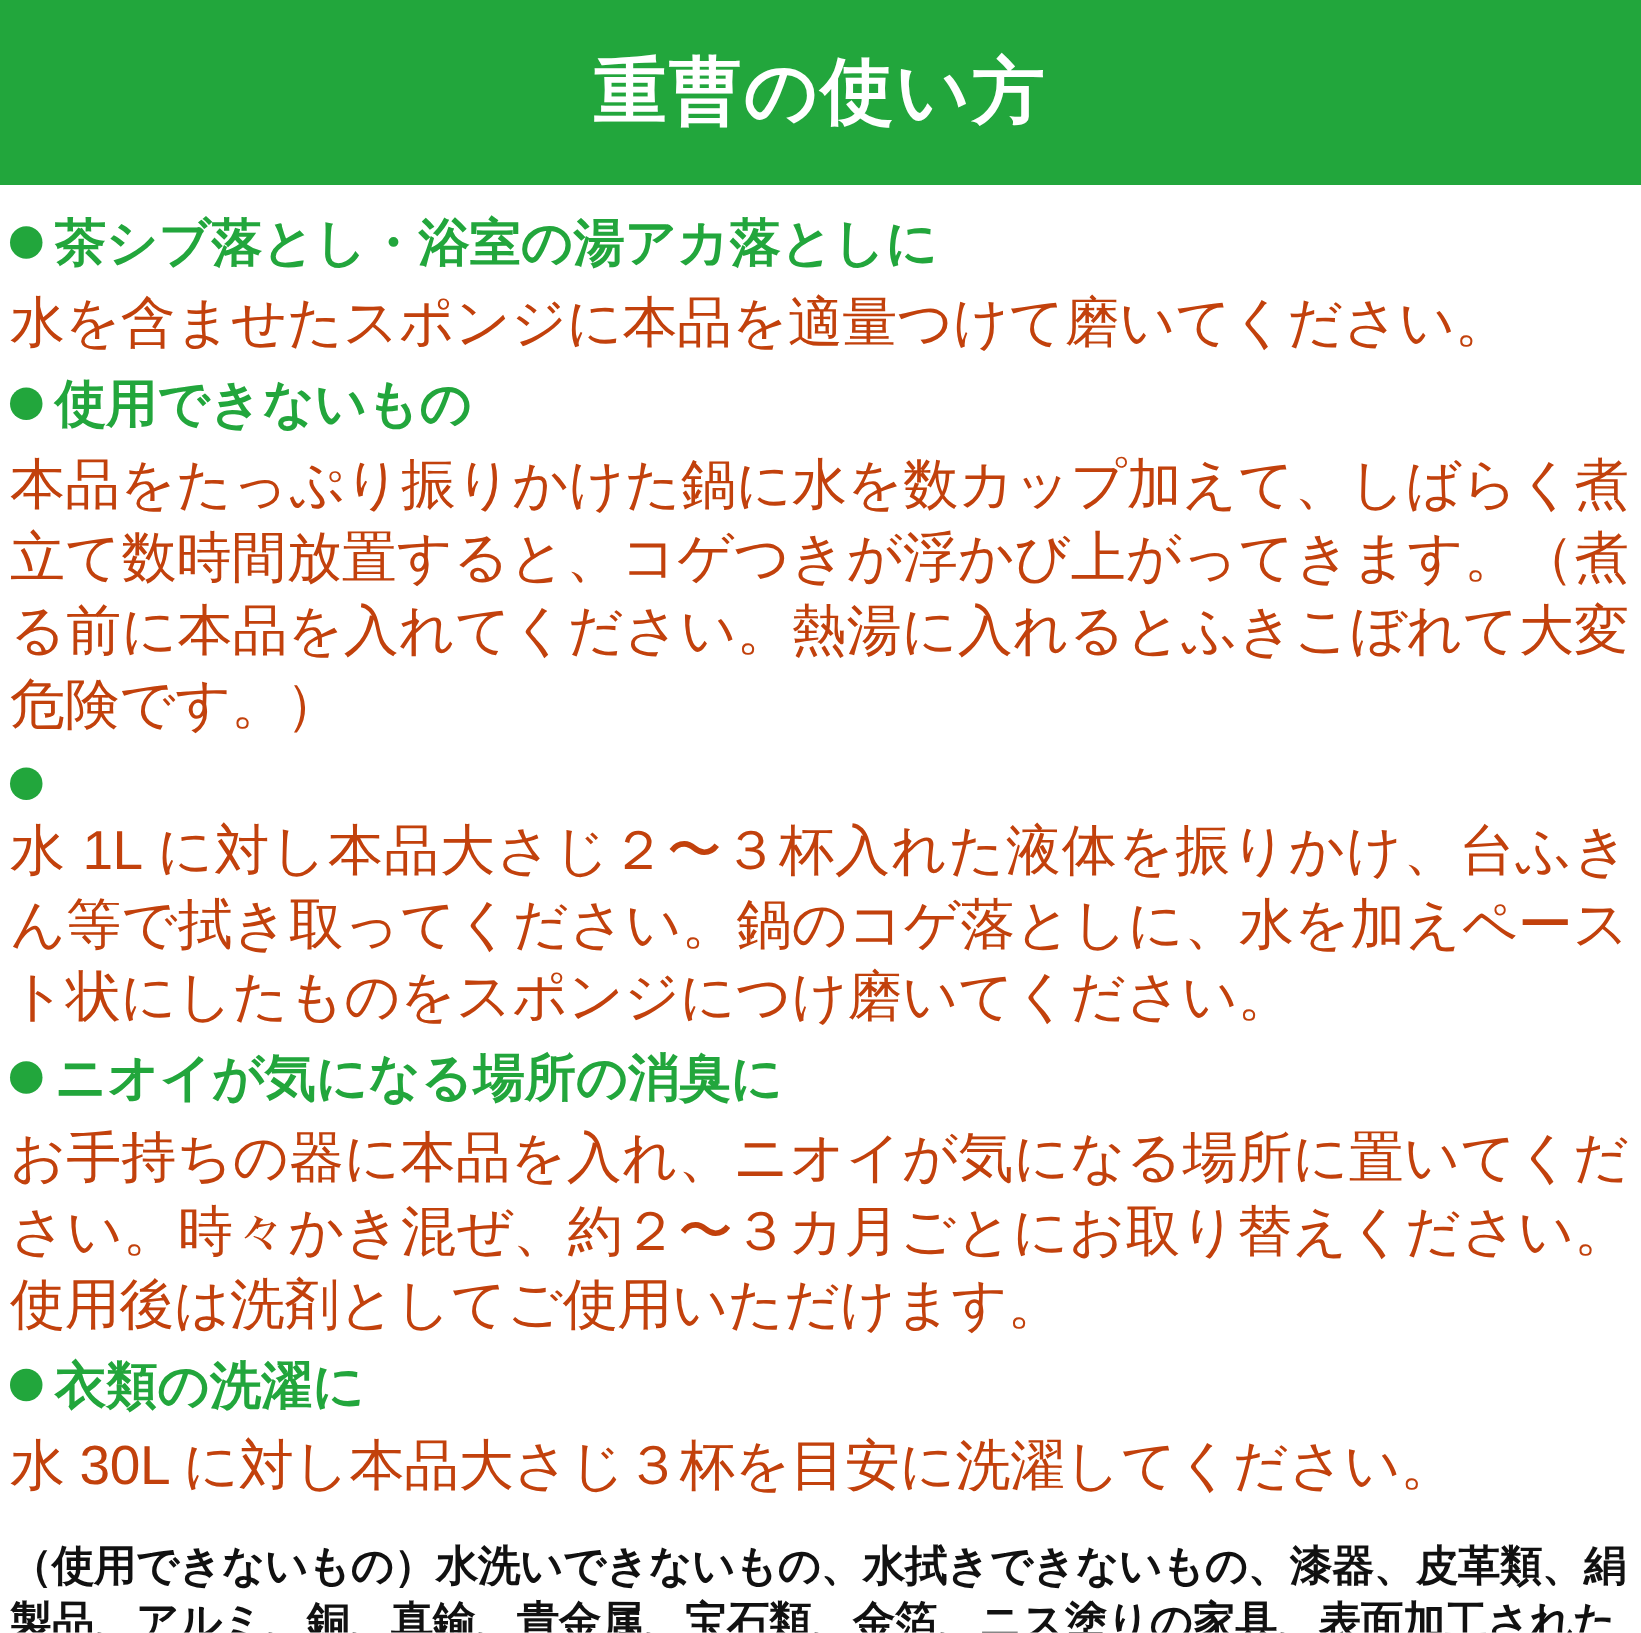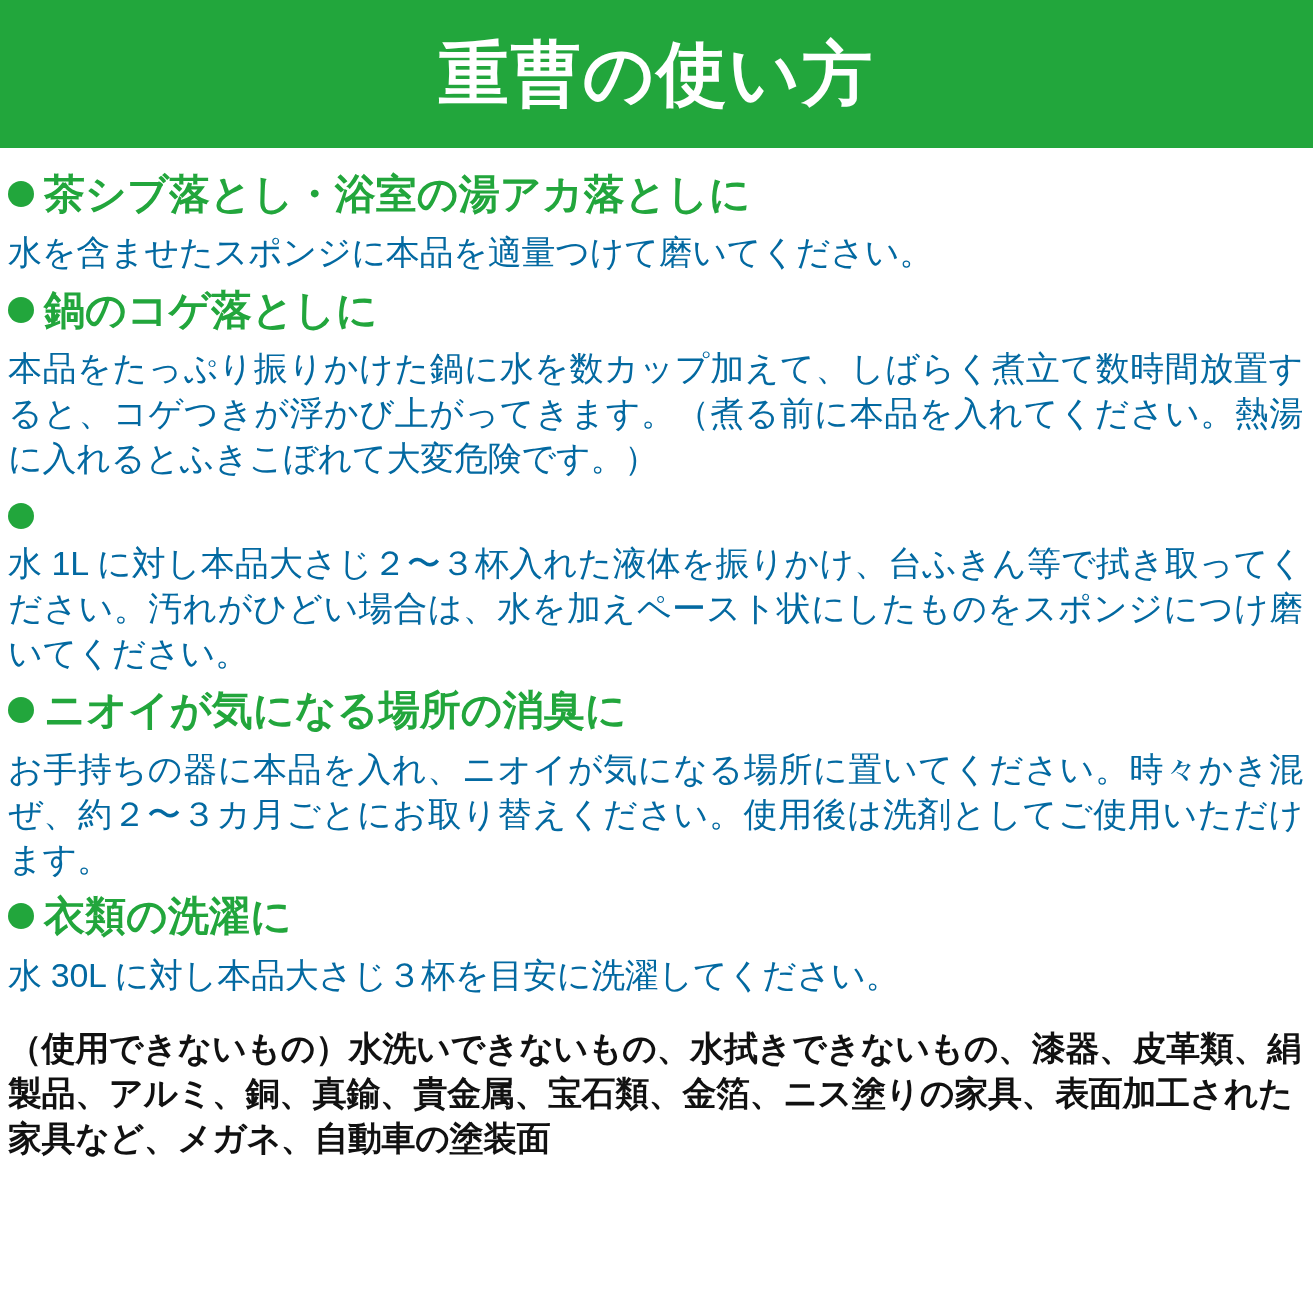--- a/index.html
+++ b/index.html
@@ -24,21 +24,21 @@
     background: #22a63c;
     width: 100%;
     height: 148px;
     display: flex;
     align-items: center;
     justify-content: center;
     box-sizing: border-box;
   }
   .title-banner .title-text {
     color: #ffffff;
-    font-size: 70px;
+    font-size: 58px;
     font-weight: bold;
     letter-spacing: 2px;
     line-height: 1;
     white-space: nowrap;
   }
   .content {
     padding: 22px 10px 0 8px;
     box-sizing: border-box;
   }
   .section {
@@ -60,23 +60,23 @@
     border-radius: 50%;
     background: #22a63c;
     margin-right: 10px;
     margin-top: 11px;
     flex: 0 0 auto;
   }
   .section-heading .heading-text {
     display: inline-block;
   }
   .section-body {
-    font-size: 34px;
+    font-size: 44px;
     line-height: 1.33;
-    color: #0369a1;
+    color: #c2410c;
     letter-spacing: -0.3px;
     margin: 12px 0 10px 0;
     text-align: justify;
     text-justify: inter-character;
   }
   .note {
     font-size: 34px;
     line-height: 1.33;
     color: #111111;
     letter-spacing: -0.4px;
@@ -99,30 +99,30 @@
       <div class="section-heading">
         <span class="bullet-dot"></span>
         <span class="heading-text">茶シブ落とし・浴室の湯アカ落としに</span>
       </div>
       <p class="section-body">水を含ませたスポンジに本品を適量つけて磨いてください。</p>
     </div>
 
     <div class="section">
       <div class="section-heading">
         <span class="bullet-dot"></span>
-        <span class="heading-text">鍋のコゲ落としに</span>
+        <span class="heading-text">使用できないもの</span>
       </div>
       <p class="section-body">本品をたっぷり振りかけた鍋に水を数カップ加えて、しばらく煮立て数時間放置すると、コゲつきが浮かび上がってきます。（煮る前に本品を入れてください。熱湯に入れるとふきこぼれて大変危険です。）</p>
     </div>
 
     <div class="section">
       <div class="section-heading">
         <span class="bullet-dot"></span>
       </div>
-      <p class="section-body">水 1L に対し本品大さじ２〜３杯入れた液体を振りかけ、台ふきん等で拭き取ってください。汚れがひどい場合は、水を加えペースト状にしたものをスポンジにつけ磨いてください。</p>
+      <p class="section-body">水 1L に対し本品大さじ２〜３杯入れた液体を振りかけ、台ふきん等で拭き取ってください。鍋のコゲ落としに、水を加えペースト状にしたものをスポンジにつけ磨いてください。</p>
     </div>
 
     <div class="section">
       <div class="section-heading">
         <span class="bullet-dot"></span>
         <span class="heading-text">ニオイが気になる場所の消臭に</span>
       </div>
       <p class="section-body">お手持ちの器に本品を入れ、ニオイが気になる場所に置いてください。時々かき混ぜ、約２〜３カ月ごとにお取り替えください。使用後は洗剤としてご使用いただけます。</p>
     </div>
 

